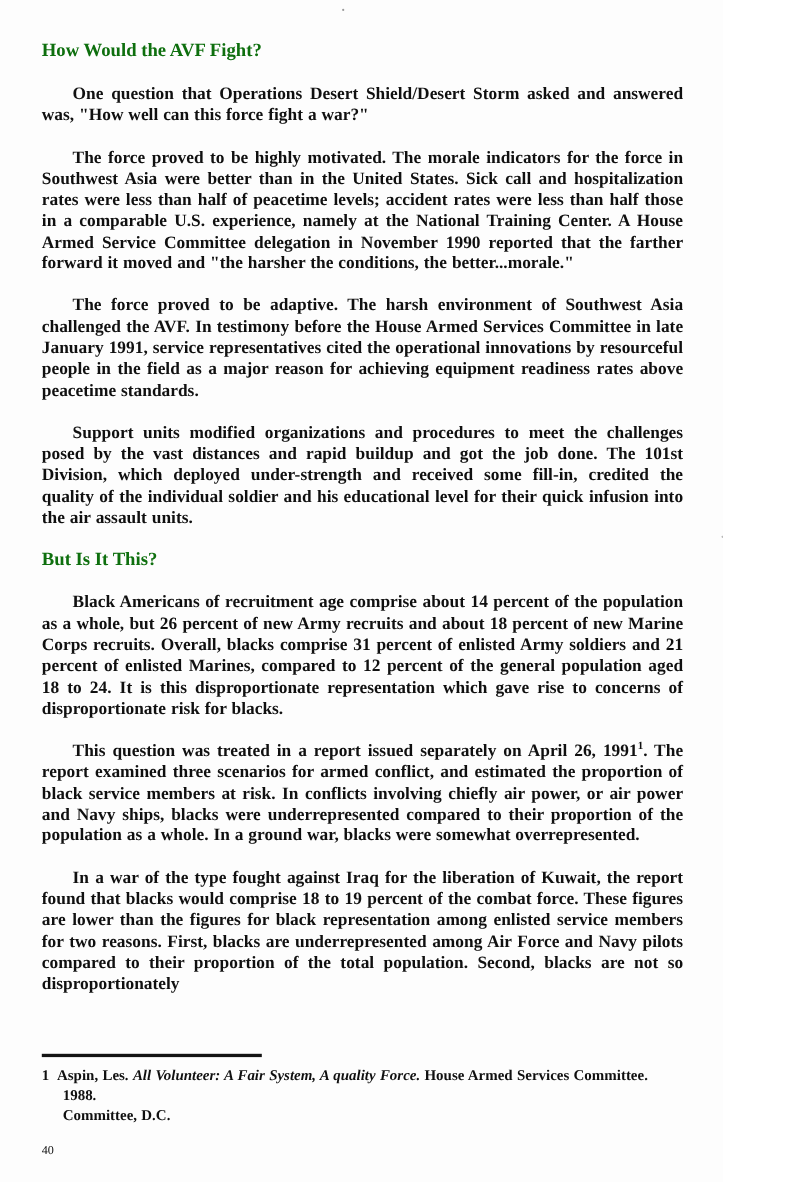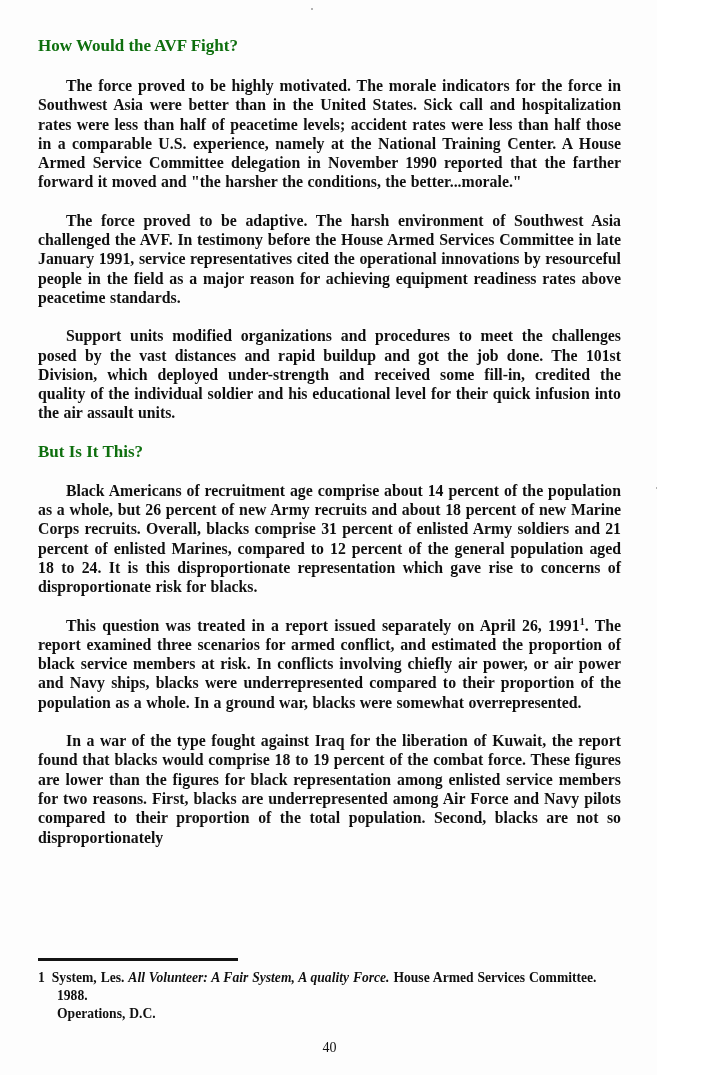--- a/index.html
+++ b/index.html
@@ -58,61 +58,62 @@
   .footnote {
     font-size: 13.6px;
     line-height: 18px;
     padding-left: 19px;
     text-indent: -19px;
     word-spacing: 0.5px;
   }
   .footnote .fn-marker { margin-right: 7px; }
   .footnote em { font-style: italic; text-align: right; }
   .page-number {
-    text-align: center;
+    text-align: left;
     font-weight: normal;
-    font-size: 14px;
+    font-size: 11px;
     margin-top: 17px;
   }
   .speck {
     position: absolute;
     background: #9a9a9a;
     width: 2px;
     height: 2px;
     border-radius: 50%;
   }
 </style>
 </head>
 <body>
 
 <div class="page">
   <div class="content">
 
     <h2 class="green-heading">How Would the AVF Fight?</h2>
 
+    <p class="body-para">One question that Operations Desert Shield/Desert Storm asked and answered was, "How well can this force fight a war?"</p>
 
     <p class="body-para">The force proved to be highly motivated. The morale indicators for the force in Southwest Asia were better than in the United States. Sick call and hospitalization rates were less than half of peacetime levels; accident rates were less than half those in a comparable U.S. experience, namely at the National Training Center. A House Armed Service Committee delegation in November 1990 reported that the farther forward it moved and "the harsher the conditions, the better...morale."</p>
 
     <p class="body-para">The force proved to be adaptive. The harsh environment of Southwest Asia challenged the AVF. In testimony before the House Armed Services Committee in late January 1991, service representatives cited the operational innovations by resourceful people in the field as a major reason for achieving equipment readiness rates above peacetime standards.</p>
 
     <p class="body-para">Support units modified organizations and procedures to meet the challenges posed by the vast distances and rapid buildup and got the job done. The 101st Division, which deployed under-strength and received some fill-in, credited the quality of the individual soldier and his educational level for their quick infusion into the air assault units.</p>
 
     <h2 class="green-heading second">But Is It This?</h2>
 
 
     <p class="body-para">Black Americans of recruitment age comprise about 14 percent of the population as a whole, but 26 percent of new Army recruits and about 18 percent of new Marine Corps recruits. Overall, blacks comprise 31 percent of enlisted Army soldiers and 21 percent of enlisted Marines, compared to 12 percent of the general population aged 18 to 24. It is this disproportionate representation which gave rise to concerns of disproportionate risk for blacks.</p>
 
     <p class="body-para"><span>This question was treated in a report issued separately on April 26, 1991</span><sup>1</sup><span>. The report examined three scenarios for armed conflict, and estimated the proportion of black service members at risk. In conflicts involving chiefly air power, or air power and Navy ships, blacks were underrepresented compared to their proportion of the population as a whole. In a ground war, blacks were somewhat overrepresented.</span></p>
 
     <p class="body-para">In a war of the type fought against Iraq for the liberation of Kuwait, the report found that blacks would comprise 18 to 19 percent of the combat force. These figures are lower than the figures for black representation among enlisted service members for two reasons. First, blacks are underrepresented among Air Force and Navy pilots compared to their proportion of the total population. Second, blacks are not so disproportionately</p>
 
   </div>
 
   <div class="footer">
     <div class="footnote-sep"></div>
-    <div class="footnote"><span class="fn-marker">1</span><span>System, Les.</span> <em>All Volunteer: A Fair System, A quality Force.</em> <span>House Armed Services Committee. 1988.</span><br><span>Operations, D.C.</span></div>
+    <div class="footnote"><span class="fn-marker">1</span><span>Aspin, Les.</span> <em>All Volunteer: A Fair System, A quality Force.</em> <span>House Armed Services Committee. 1988.</span><br><span>Committee, D.C.</span></div>
     <div class="page-number">40</div>
   </div>
 
   <div class="speck" style="left:311px; top:8px;"></div>
   <div class="speck" style="left:707px; top:297px;"></div>
   <div class="speck" style="left:656px; top:487px;"></div>
 </div>
 
 </body></html>

